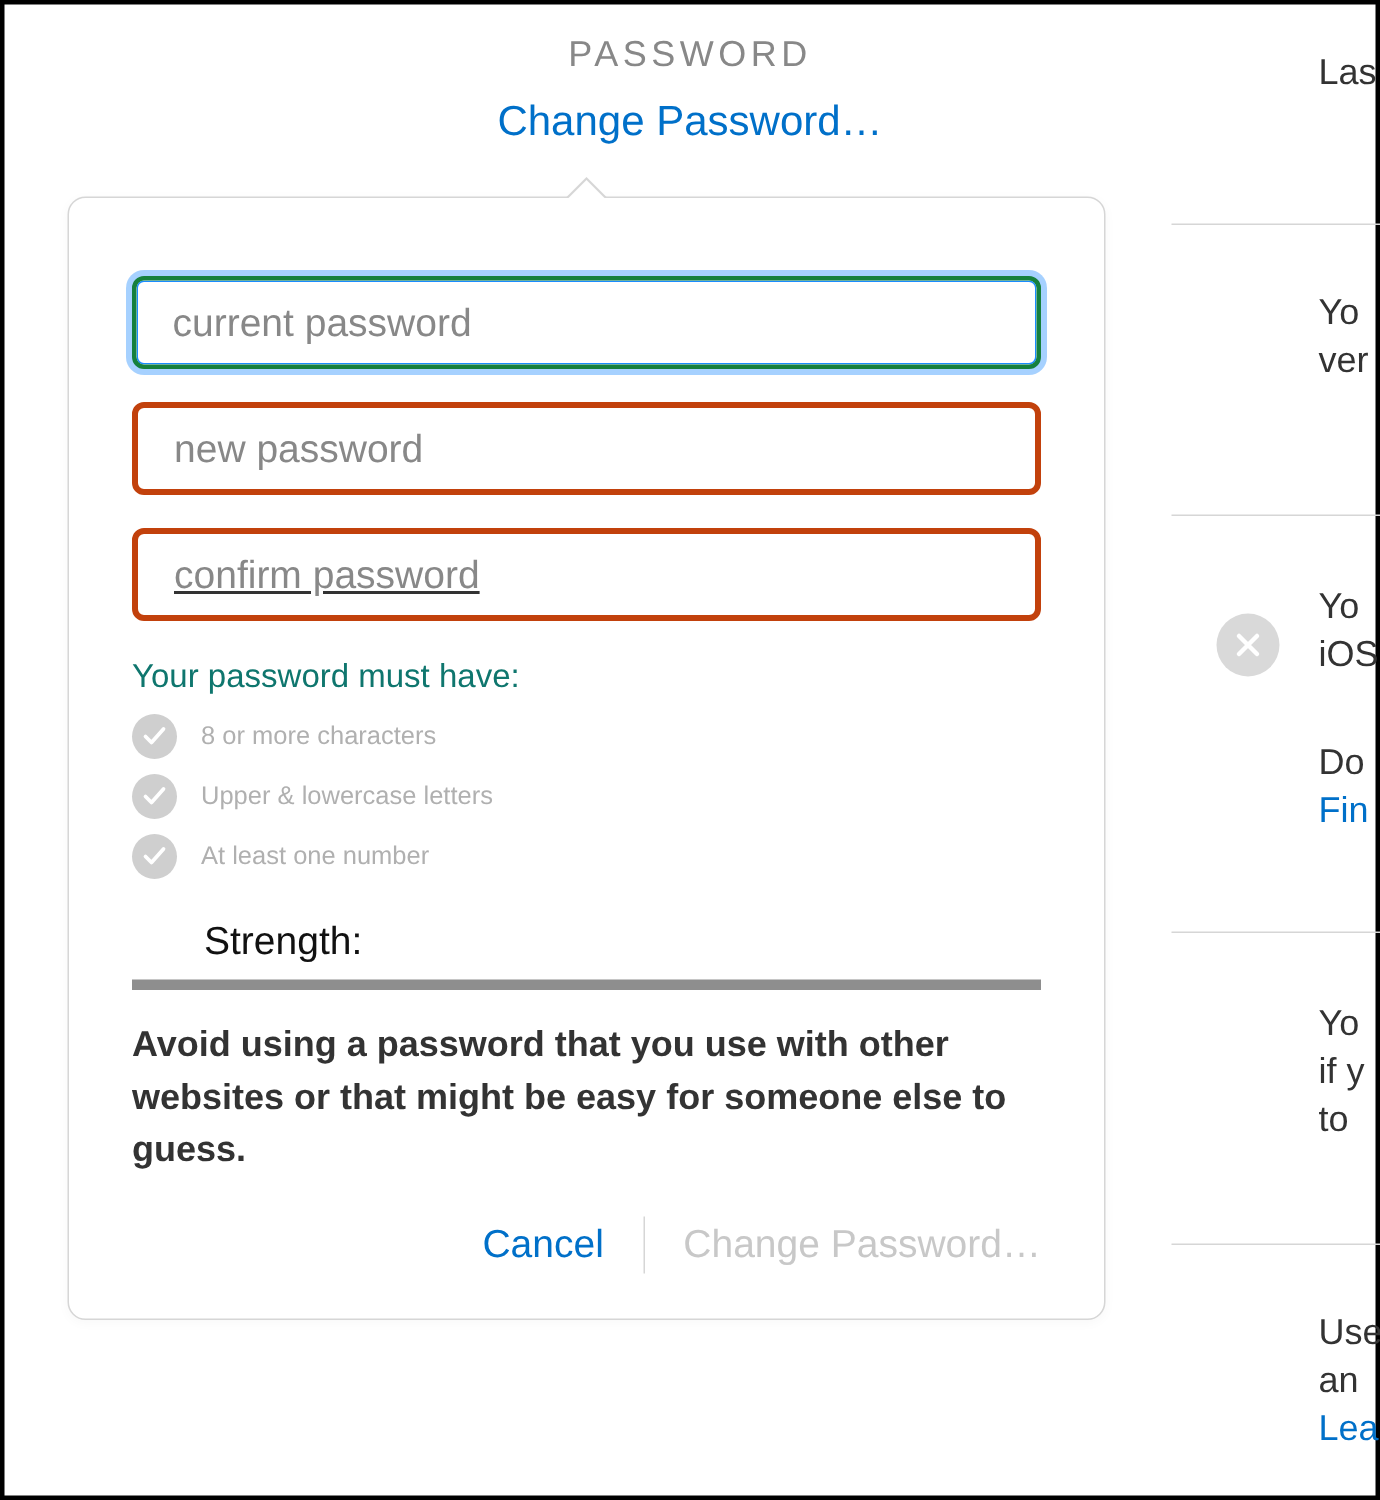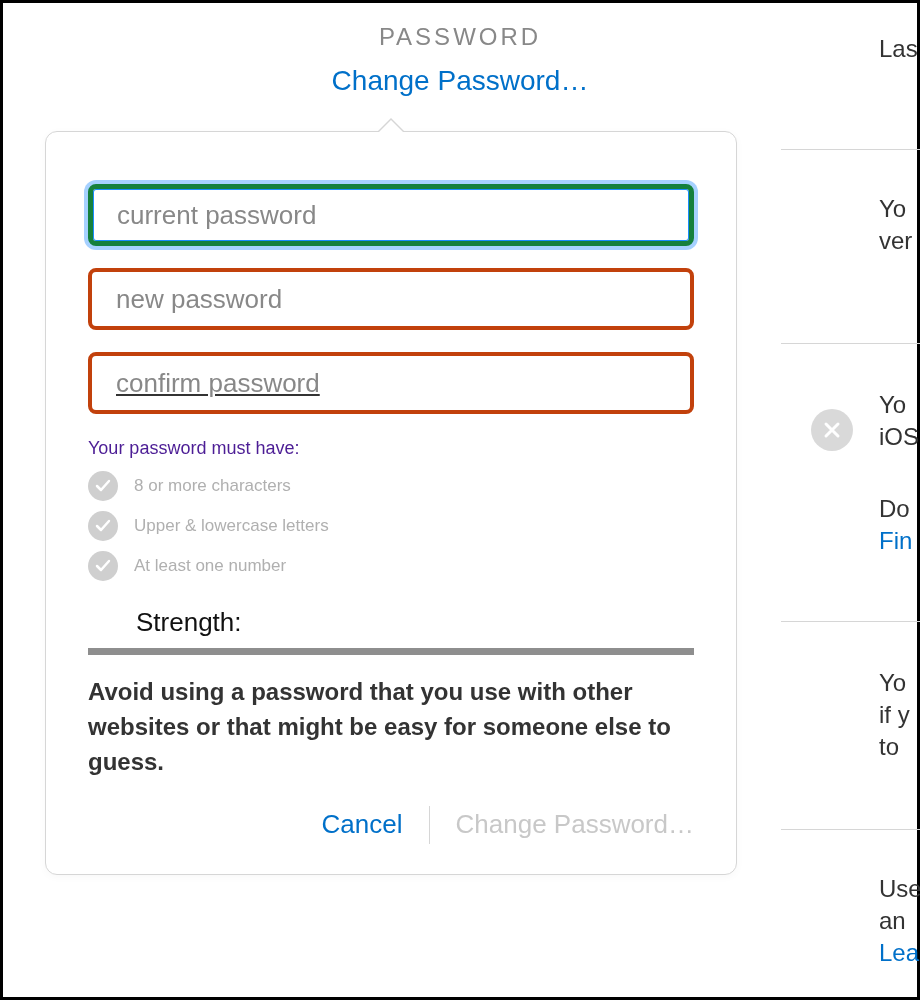--- a/index.html
+++ b/index.html
@@ -106,27 +106,27 @@
     border-radius: 8px;
     font-size: 26px;
     color: #333;
     padding: 0 24px;
     margin-bottom: 22px;
     background: #fff;
     outline: none;
   }
   .field::placeholder { color: #888; font-weight: 400; }
   .field.focused {
-    border: 5px solid #15803d;
+    border: 3px solid #15803d;
     box-shadow: 0 0 0 4px rgba(0,122,255,0.35), inset 0 0 0 1px #1a8cff;
   }
 
   .req-title {
-    font-size: 18px;
-    color: #4c1d95;
+    font-size: 22px;
+    color: #0f766e;
     font-weight: 400;
     margin-top: 6px;
     margin-bottom: 12px;
   }
   .req-list { list-style: none; }
   .req-list li {
     display: flex;
     align-items: center;
     gap: 16px;
     font-size: 17px;

